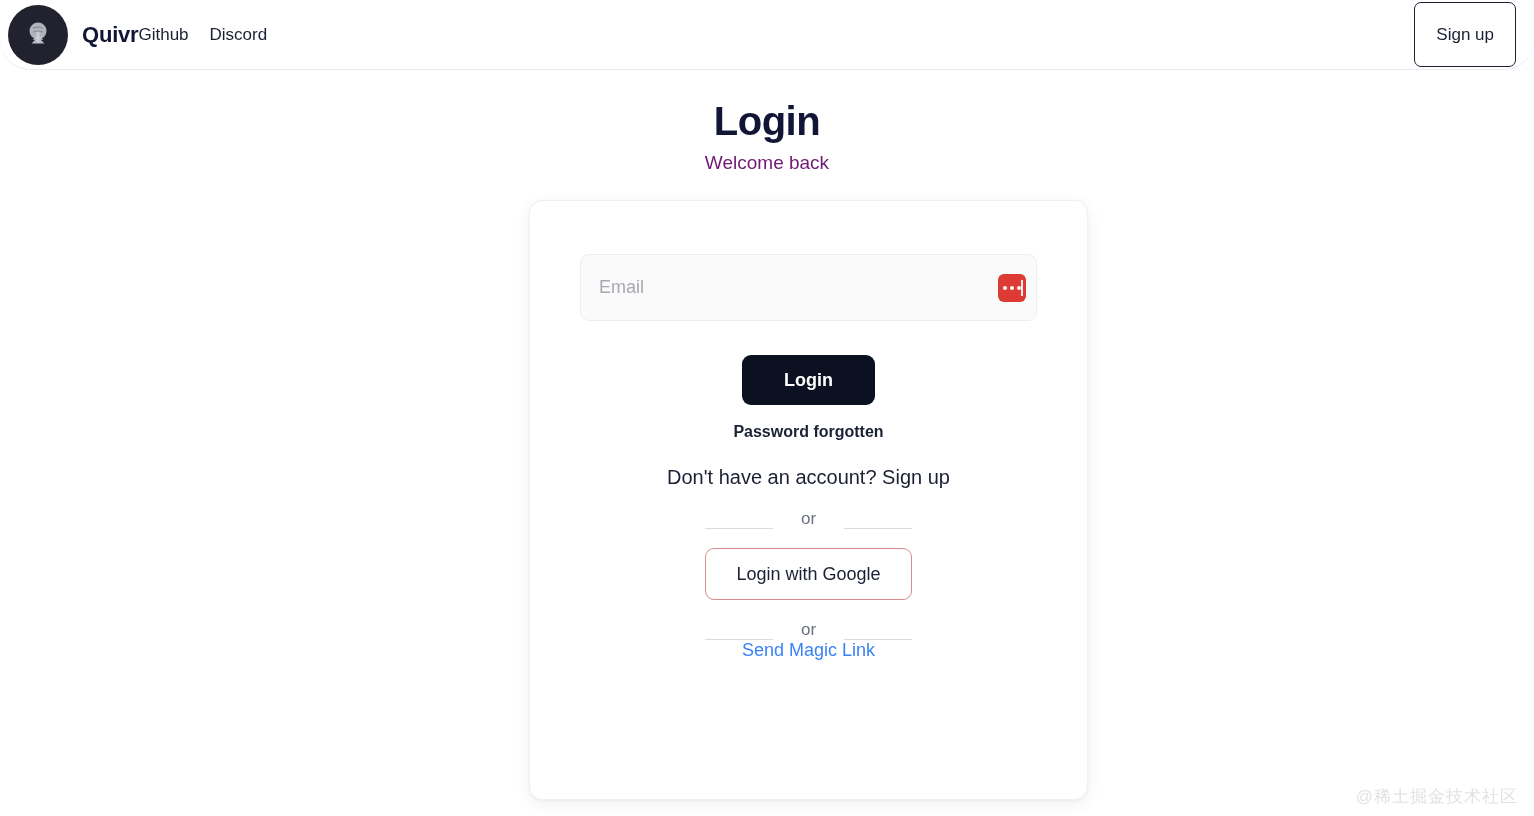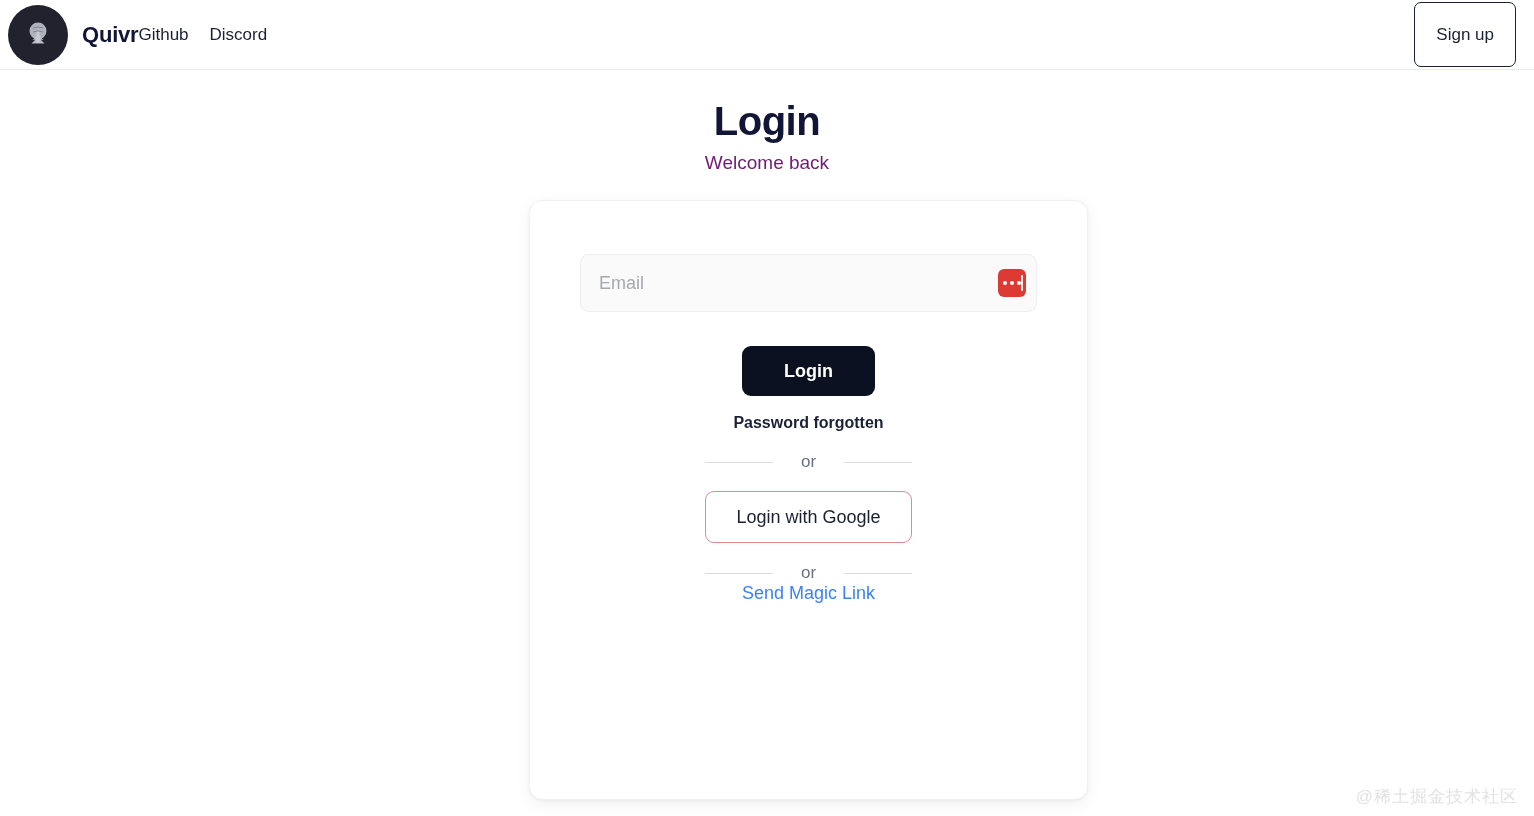--- a/index.html
+++ b/index.html
@@ -19,20 +19,21 @@
 
   
   .header {
     height: 70px;
     width: 100%;
     border-bottom: 1px solid #e9eaee;
     display: flex;
     align-items: center;
     padding: 0 18px 0 8px;
     background: #ffffff;
+    border-radius: 30px;
   }
   .brand {
     display: flex;
     align-items: center;
     gap: 14px;
   }
   .logo-circle {
     width: 60px;
     height: 60px;
     border-radius: 50%;
@@ -108,21 +109,21 @@
     box-shadow: 0 4px 16px rgba(0,0,0,0.06), 0 1px 3px rgba(0,0,0,0.04);
     display: flex;
     flex-direction: column;
     align-items: center;
     padding-top: 53px;
   }
 
   .field {
     position: relative;
     width: 457px;
-    height: 58px;
+    height: 67px;
     margin-bottom: 12px;
   }
   .field input {
     width: 100%;
     height: 100%;
     background: #fafafb;
     border: 1px solid #eceef1;
     border-radius: 9px;
     font-family: inherit;
     font-size: 18px;
@@ -187,21 +188,21 @@
 
   .signup-prompt {
     margin-top: 25px;
     font-size: 20px;
     color: #1b2035;
   }
   .signup-prompt .link { cursor: pointer; text-decoration: none; color: #1b2035; }
 
   .or-divider {
     display: flex;
-    align-items: center;
+    align-items: flex-end;
     justify-content: center;
     gap: 28px;
     margin-top: 20px;
   }
   .or-divider .rule {
     width: 68px;
     height: 1px;
     background: #d9dbe0;
   }
   .or-divider .or-text {
@@ -288,20 +289,23 @@
       <span class="dot"></span>
       <span class="bar"></span>
     </span>
   </div>
 
 
   <button class="login-button">Login</button>
 
   <a class="forgot-link">Password forgotten</a>
 
+  <div class="signup-prompt">
+    <span class="link">Don't have an account? Sign up</span>
+  </div>
 
   <div class="or-divider">
     <span class="rule"></span>
     <span class="or-text">or</span>
     <span class="rule"></span>
   </div>
 
   <button class="google-button">Login with Google</button>
 
   <div class="or-divider">

